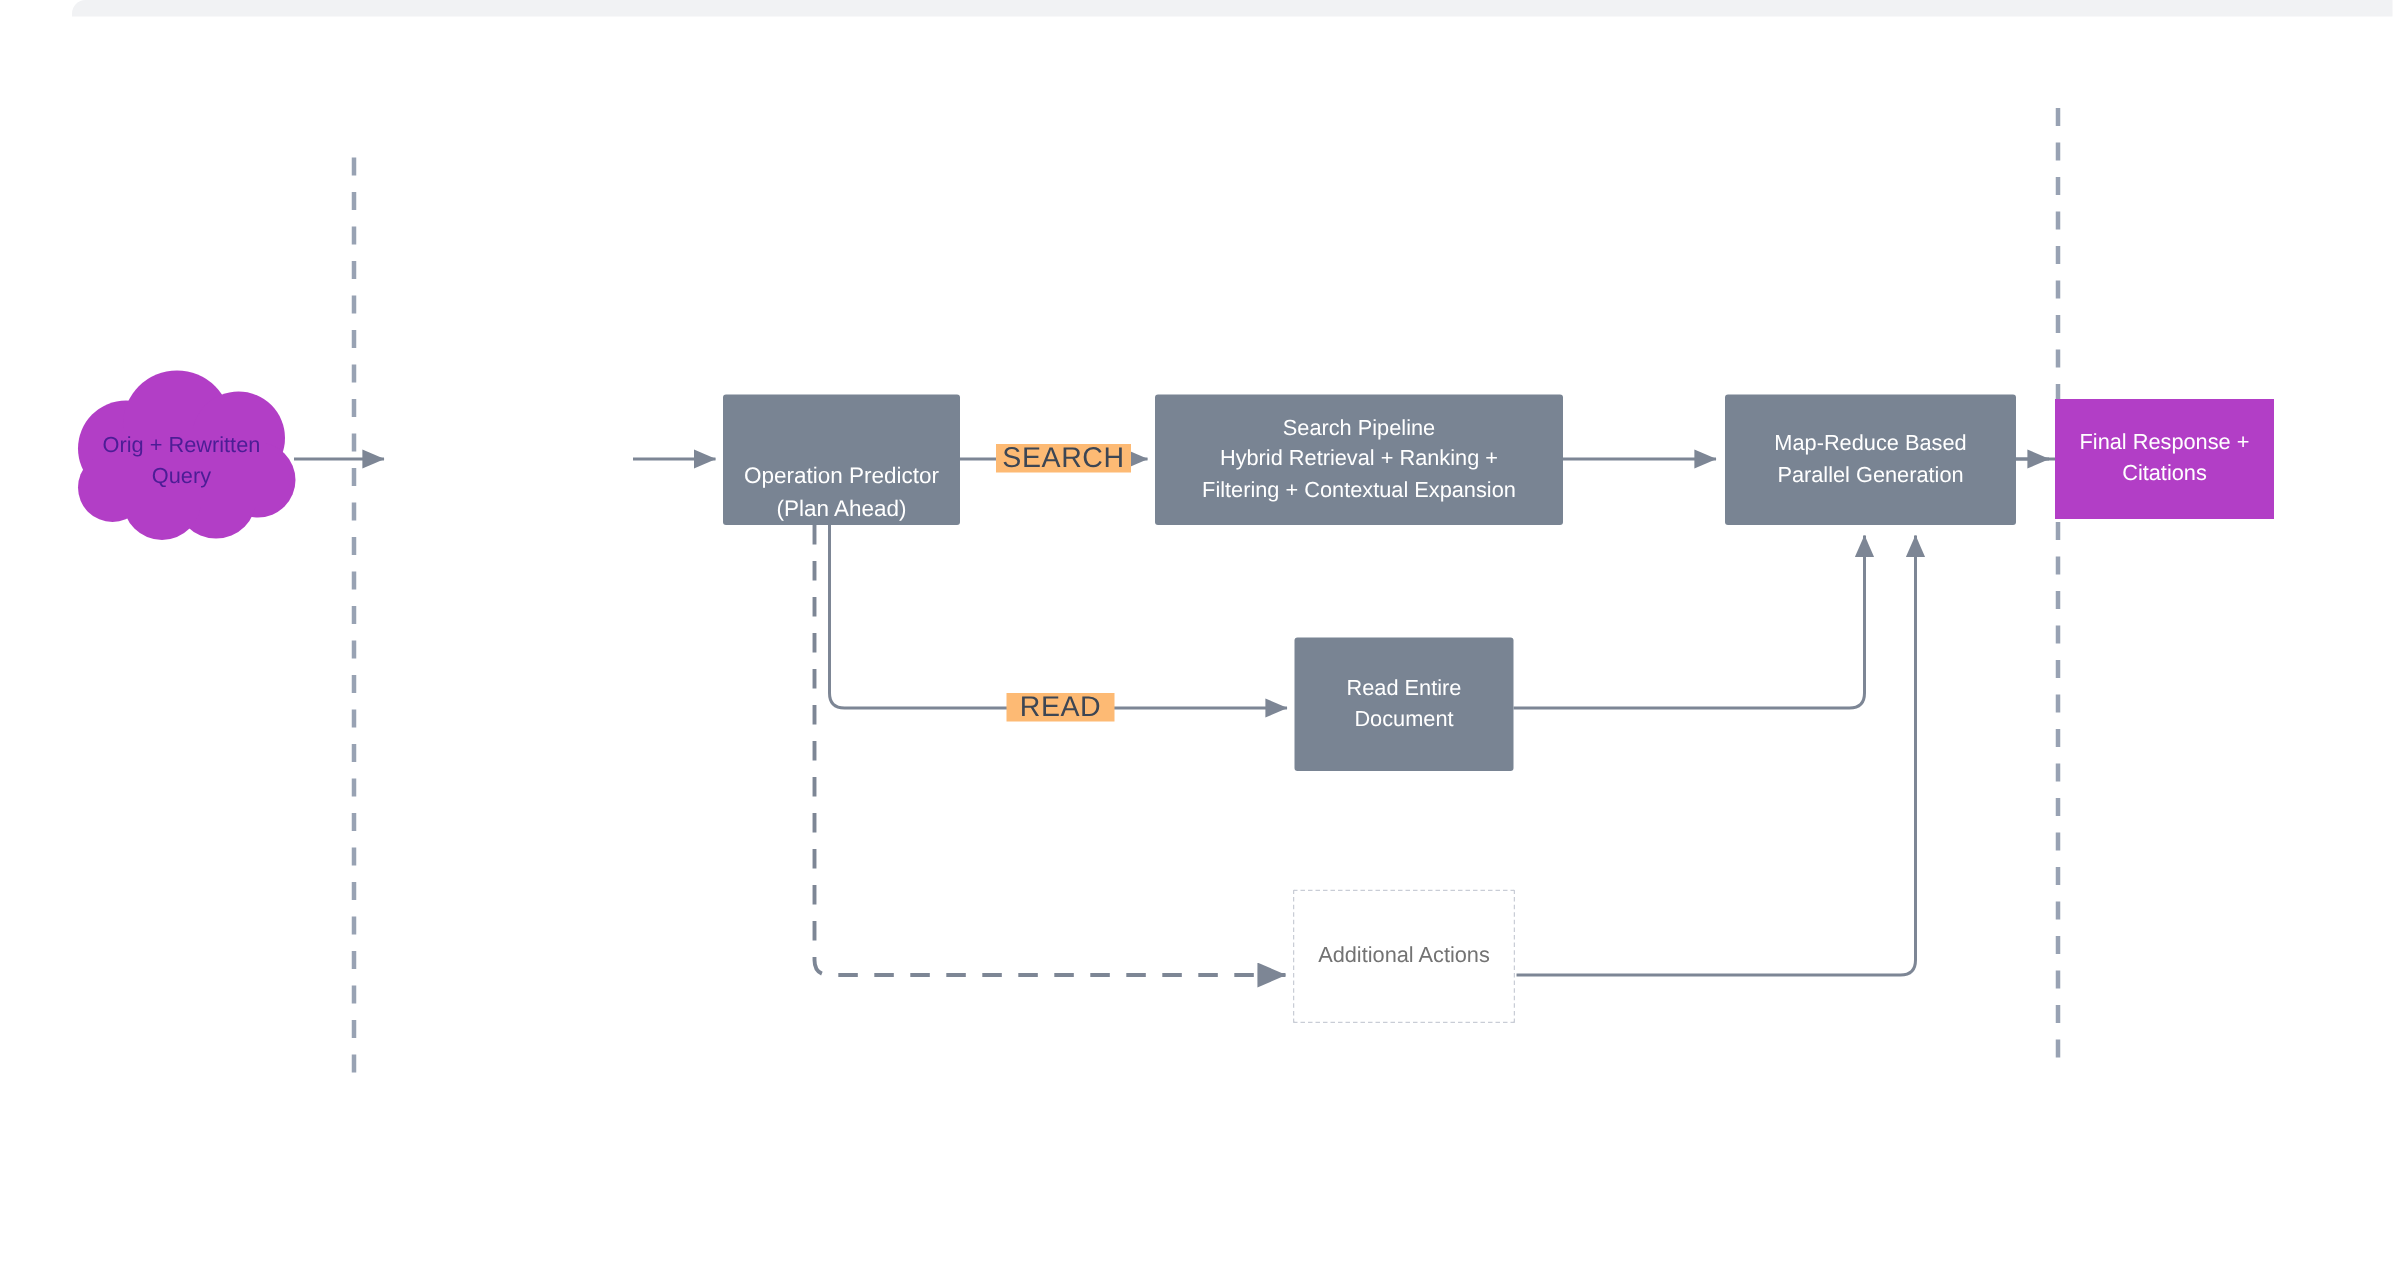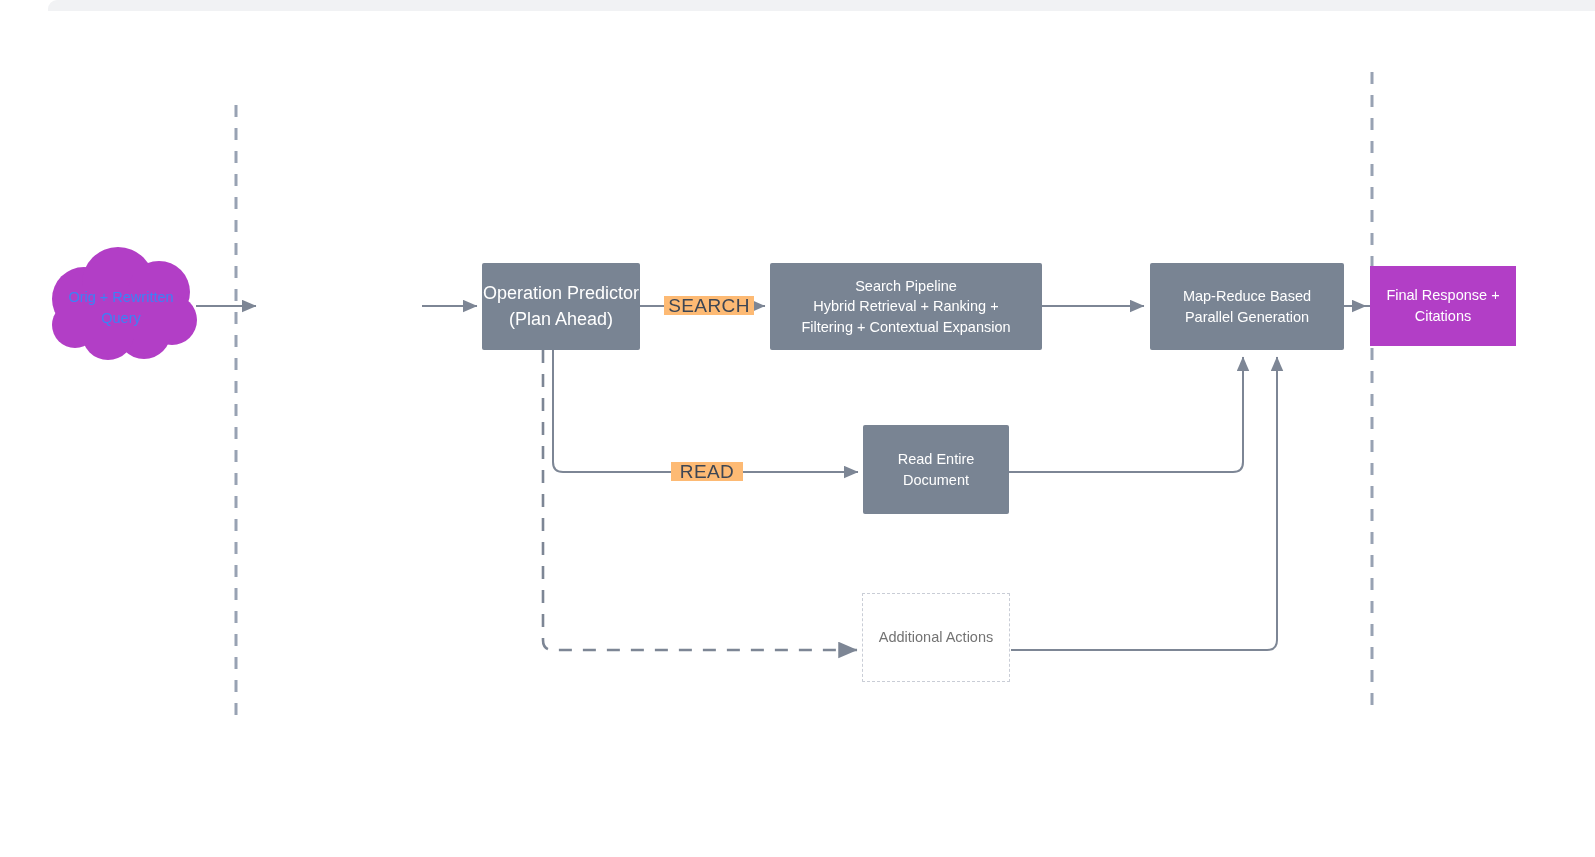--- a/index.html
+++ b/index.html
@@ -54,21 +54,21 @@
     background: #b23ec6;
   }
   .node-dashed {
     border: 1.5px dashed #c9cdd6;
     background: transparent;
     color: #737373;
     border-radius: 1px;
   }
   .node-cloud {
     background: transparent;
-    color: #3b82f6;
+    color: #4c1d95;
   }
   .cloud-label {
     position: relative;
     z-index: 3;
     text-align: center;
     line-height: 1.45;
   }
   .edge-label {
     position: absolute;
     color: #3d4654;
@@ -131,21 +131,21 @@
   </svg>
 
   <div class="node node-cloud" style="left:45px; top:268px; width:152px; height:80px; font-size:14.5px;">
     <div class="cloud-label">
       <div>Orig + Rewritten</div>
       <div>Query</div>
     </div>
   </div>
 
 
-  <div class="node node-gray" style="left:482px; top:263px; width:158px; height:87px; font-size:18px;">
+  <div class="node node-gray" style="left:482px; top:263px; width:158px; height:87px; font-size:15px;align-items:flex-end;">
     <div>
       <div>Operation Predictor</div>
       <div>(Plan Ahead)</div>
     </div>
   </div>
 
   <div class="node node-gray" style="left:770px; top:263px; width:272px; height:87px; font-size:14.5px;">
     <div>
       <div>Search Pipeline</div>
       <div>Hybrid Retrieval + Ranking +</div>

